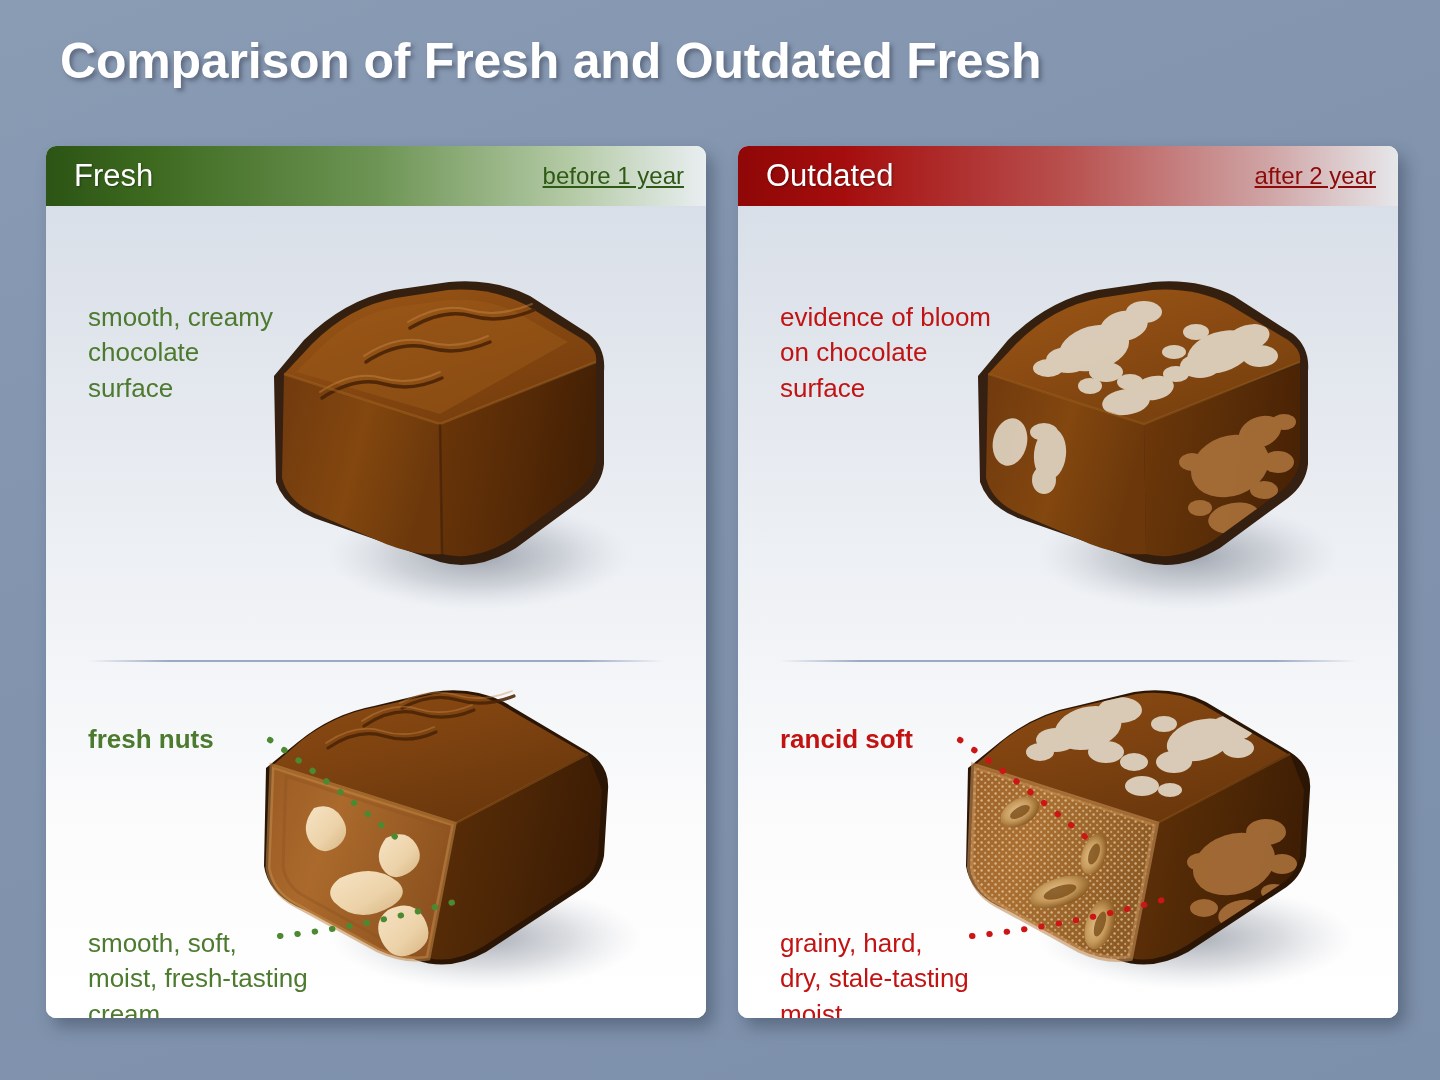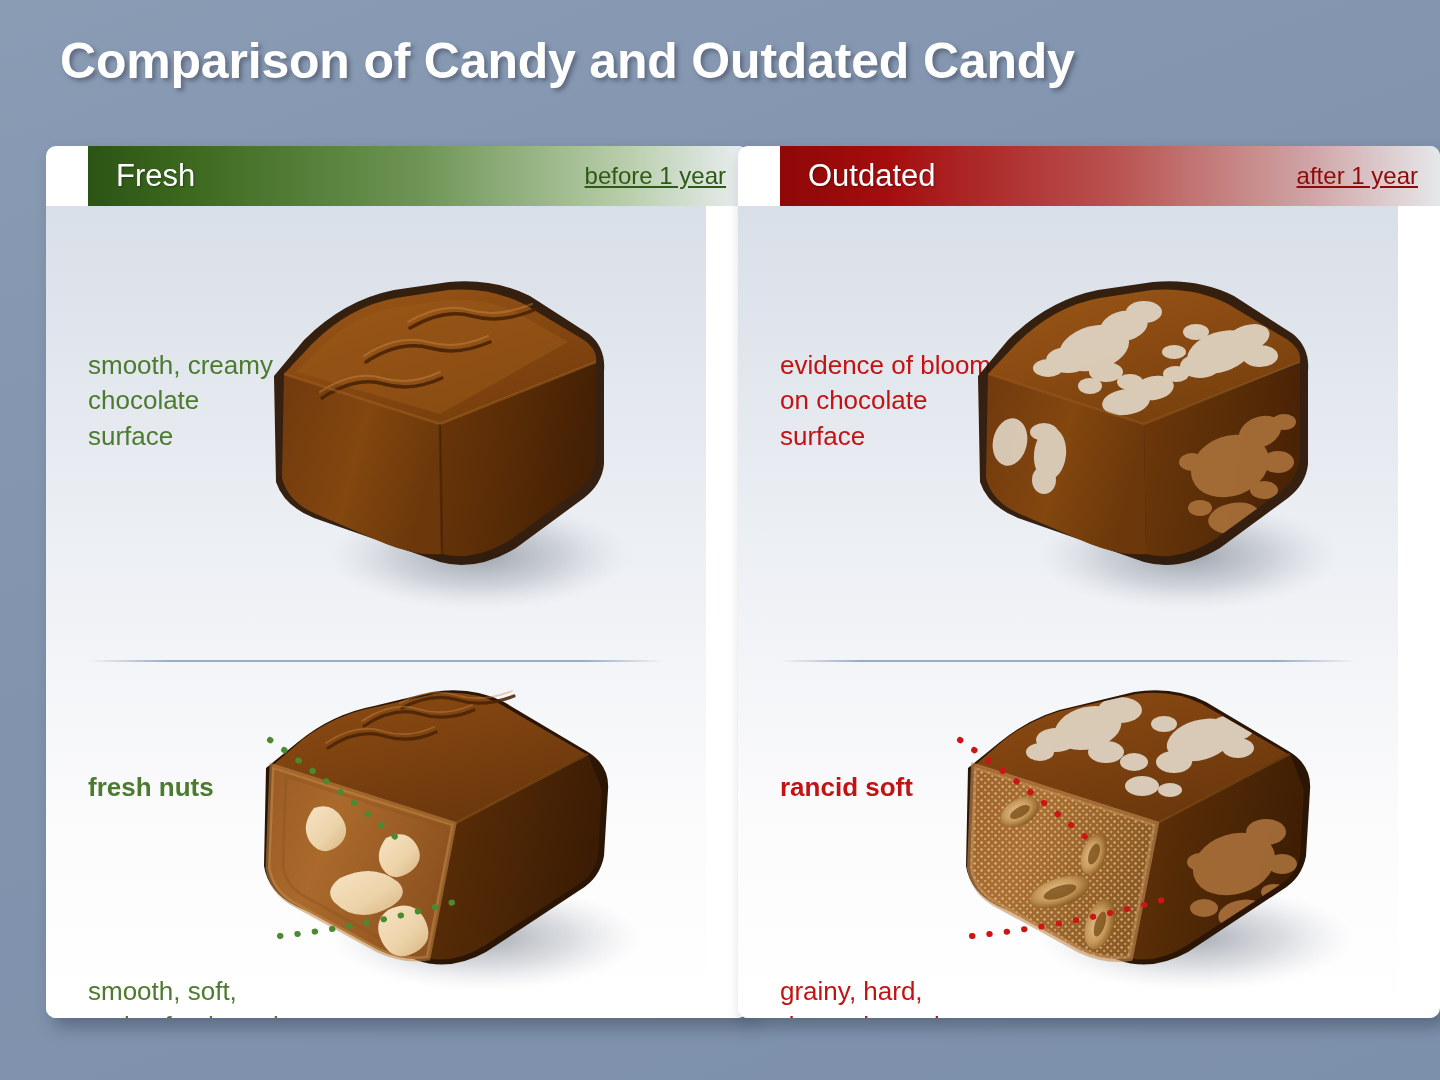--- a/index.html
+++ b/index.html
@@ -18,21 +18,20 @@
     text-shadow:3px 3px 4px rgba(60,70,90,0.55);
     white-space:nowrap;
   }
 
   
   .panel{
     position:absolute;top:146px;width:660px;height:872px;
     background:#ffffff;border-radius:10px;
     box-shadow:7px 9px 16px rgba(40,50,70,0.40);
     overflow:hidden;
-    padding-left:42px;
   }
   .panel.left{left:46px;}
   .panel.right{left:738px;}
 
   .hdr{
     position:relative;height:60px;width:100%;
     display:flex;align-items:center;justify-content:space-between;
     box-sizing:border-box;padding:0 22px 0 28px;
   }
   .hdr.green{background:linear-gradient(to right,#2c5415 0%,#3d6a1f 16%,#6d9454 50%,#b5cba7 80%,#e9eef1 100%);}
@@ -45,41 +44,41 @@
   .body{
     position:absolute;left:0;top:60px;width:660px;height:812px;
     background:linear-gradient(to bottom,#d9dfe8 0%,#e6eaf0 28%,#f2f4f7 55%,#fbfbfc 75%,#ffffff 100%);
   }
   .divider{
     position:absolute;left:42px;top:454px;width:576px;height:2px;
     background:linear-gradient(to right,rgba(150,165,190,0) 0%,rgba(140,158,186,0.85) 14%,rgba(140,158,186,0.85) 86%,rgba(150,165,190,0) 100%);
   }
 
   
-  .callout{position:absolute;font-size:26px;line-height:1.36;white-space:pre-line;margin-top:48px;}
+  .callout{position:absolute;font-size:26px;line-height:1.36;white-space:pre-line;}
   .green-txt{color:#4c7a2e;}
   .red-txt{color:#c21312;}
 
   .c-top{left:42px;top:94px;}
   .c-nuts{left:42px;top:516px;font-weight:bold;}
   .c-cream{left:42px;top:720px;}
 
   
   .leader{position:absolute;}
 
   
   .art{position:absolute;}
   .art svg{display:block;}
 </style>
 </head>
 <body>
 
 <div class="stage">
 
-  <div class="title">Comparison of Candy and Outdated Candy</div>
+  <div class="title">Comparison of Fresh and Outdated Fresh</div>
 
   <div class="panel left">
 
     <div class="hdr green">
       <span class="hdr-title">Fresh</span>
       <span class="hdr-sub">before 1 year</span>
     </div>
 
     <div class="body">
 
@@ -221,21 +220,21 @@
       <svg class="leader" style="left:230px;top:686px;" width="200" height="48" viewBox="0 0 200 48">
         <path d="M4 44 Q96 34 192 6" fill="none" stroke="#4c8a32" stroke-width="6" stroke-linecap="round" stroke-dasharray="0.5 17"></path>
       </svg>
     </div>
   </div>
 
   <div class="panel right">
 
     <div class="hdr red">
       <span class="hdr-title">Outdated</span>
-      <span class="hdr-sub">after 1 year</span>
+      <span class="hdr-sub">after 2 year</span>
     </div>
 
     <div class="body">
 
       <div class="divider"></div>
 
       <div class="callout red-txt c-top">evidence of bloom
 on chocolate
 surface</div>
       <div class="callout red-txt c-nuts">rancid soft</div>

